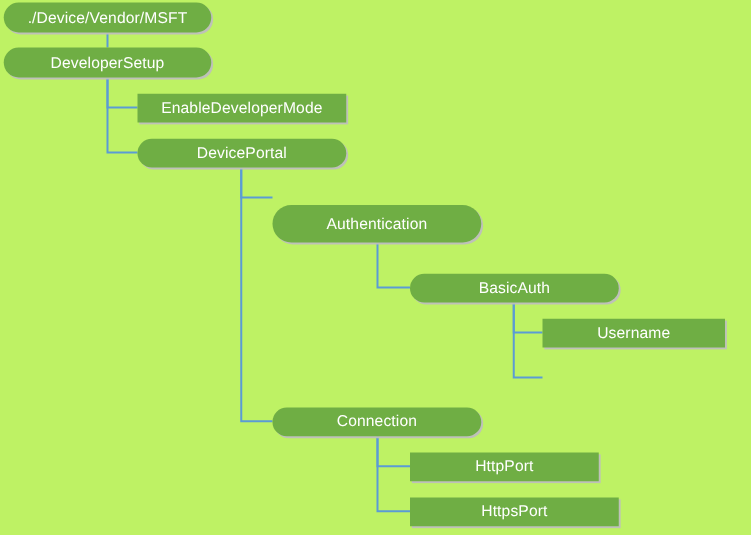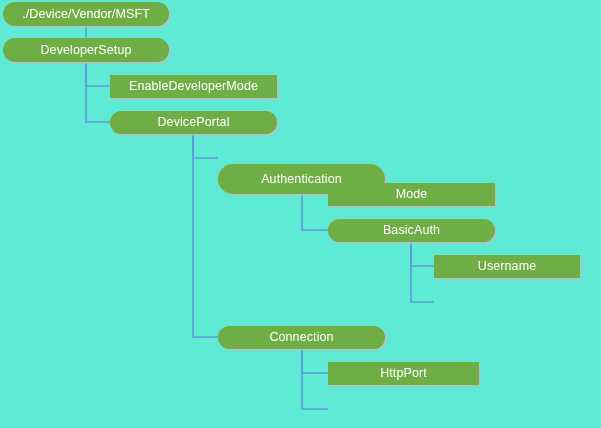--- a/index.html
+++ b/index.html
@@ -46,21 +46,21 @@
   .node.leaf {
     border-radius: 0;
   }
   .node.root {
     border-radius: 999px;
   }
 </style>
 </head>
 <body>
 
-<div id="canvas" style="background: #5eead4;">
+<div id="canvas" style="background: #bef264;">
   <svg id="connectors" width="601" height="428" viewBox="0 0 601 428" xmlns="http://www.w3.org/2000/svg">
       <path d="M 86 26 L 86 38" fill="none" stroke="#5B9BD5" stroke-width="1.6" stroke-linecap="butt" stroke-linejoin="miter"></path>
       <path d="M 86 62 L 86 86 L 110 86" fill="none" stroke="#5B9BD5" stroke-width="1.6" stroke-linecap="butt" stroke-linejoin="miter"></path>
       <path d="M 86 62 L 86 122 L 110 122" fill="none" stroke="#5B9BD5" stroke-width="1.6" stroke-linecap="butt" stroke-linejoin="miter"></path>
       <path d="M 193 134 L 193 158 L 218 158" fill="none" stroke="#5B9BD5" stroke-width="1.6" stroke-linecap="butt" stroke-linejoin="miter"></path>
       <path d="M 193 134 L 193 337 L 218 337" fill="none" stroke="#5B9BD5" stroke-width="1.6" stroke-linecap="butt" stroke-linejoin="miter"></path>
       <path d="M 302 170 L 302 194 L 328 194" fill="none" stroke="#5B9BD5" stroke-width="1.6" stroke-linecap="butt" stroke-linejoin="miter"></path>
       <path d="M 302 170 L 302 230 L 328 230" fill="none" stroke="#5B9BD5" stroke-width="1.6" stroke-linecap="butt" stroke-linejoin="miter"></path>
       <path d="M 411 242 L 411 266 L 434 266" fill="none" stroke="#5B9BD5" stroke-width="1.6" stroke-linecap="butt" stroke-linejoin="miter"></path>
       <path d="M 411 242 L 411 302 L 434 302" fill="none" stroke="#5B9BD5" stroke-width="1.6" stroke-linecap="butt" stroke-linejoin="miter"></path>
@@ -75,28 +75,28 @@
     </div>
     <div class="node leaf" style="left: 110px; top: 75px; width: 167px; height: 23px; background: rgb(111, 174, 68); color: rgb(255, 255, 255);">
       <span>EnableDeveloperMode</span>
     </div>
     <div class="node branch" style="left: 110px; top: 111px; width: 167px; height: 23px; background: rgb(111, 174, 68); color: rgb(255, 255, 255);">
       <span>DevicePortal</span>
     </div>
     <div class="node branch" style="left: 218px; top: 164px; width: 167px; height: 30px; background: rgb(111, 174, 68); color: rgb(255, 255, 255);">
       <span>Authentication</span>
     </div>
-    <div class="node leaf" style="left: 328px; top: 183px; width: 167px; height: 23px; background: rgb(111, 174, 68); color: rgb(255, 255, 255);">
-      <span>Mode</span>
-    </div>
     <div class="node branch" style="left: 328px; top: 219px; width: 167px; height: 23px; background: rgb(111, 174, 68); color: rgb(255, 255, 255);">
       <span>BasicAuth</span>
     </div>
     <div class="node leaf" style="left: 434px; top: 255px; width: 146px; height: 23px; background: rgb(111, 174, 68); color: rgb(255, 255, 255);">
       <span>Username</span>
     </div>
     <div class="node branch" style="left: 218px; top: 326px; width: 167px; height: 23px; background: rgb(111, 174, 68); color: rgb(255, 255, 255);">
       <span>Connection</span>
     </div>
     <div class="node leaf" style="left: 328px; top: 362px; width: 151px; height: 23px; background: rgb(111, 174, 68); color: rgb(255, 255, 255);">
       <span>HttpPort</span>
     </div>
+    <div class="node leaf" style="left: 328px; top: 398px; width: 167px; height: 23px; background: rgb(111, 174, 68); color: rgb(255, 255, 255);">
+      <span>HttpsPort</span>
+    </div>
   </div>
 
 </body></html>

